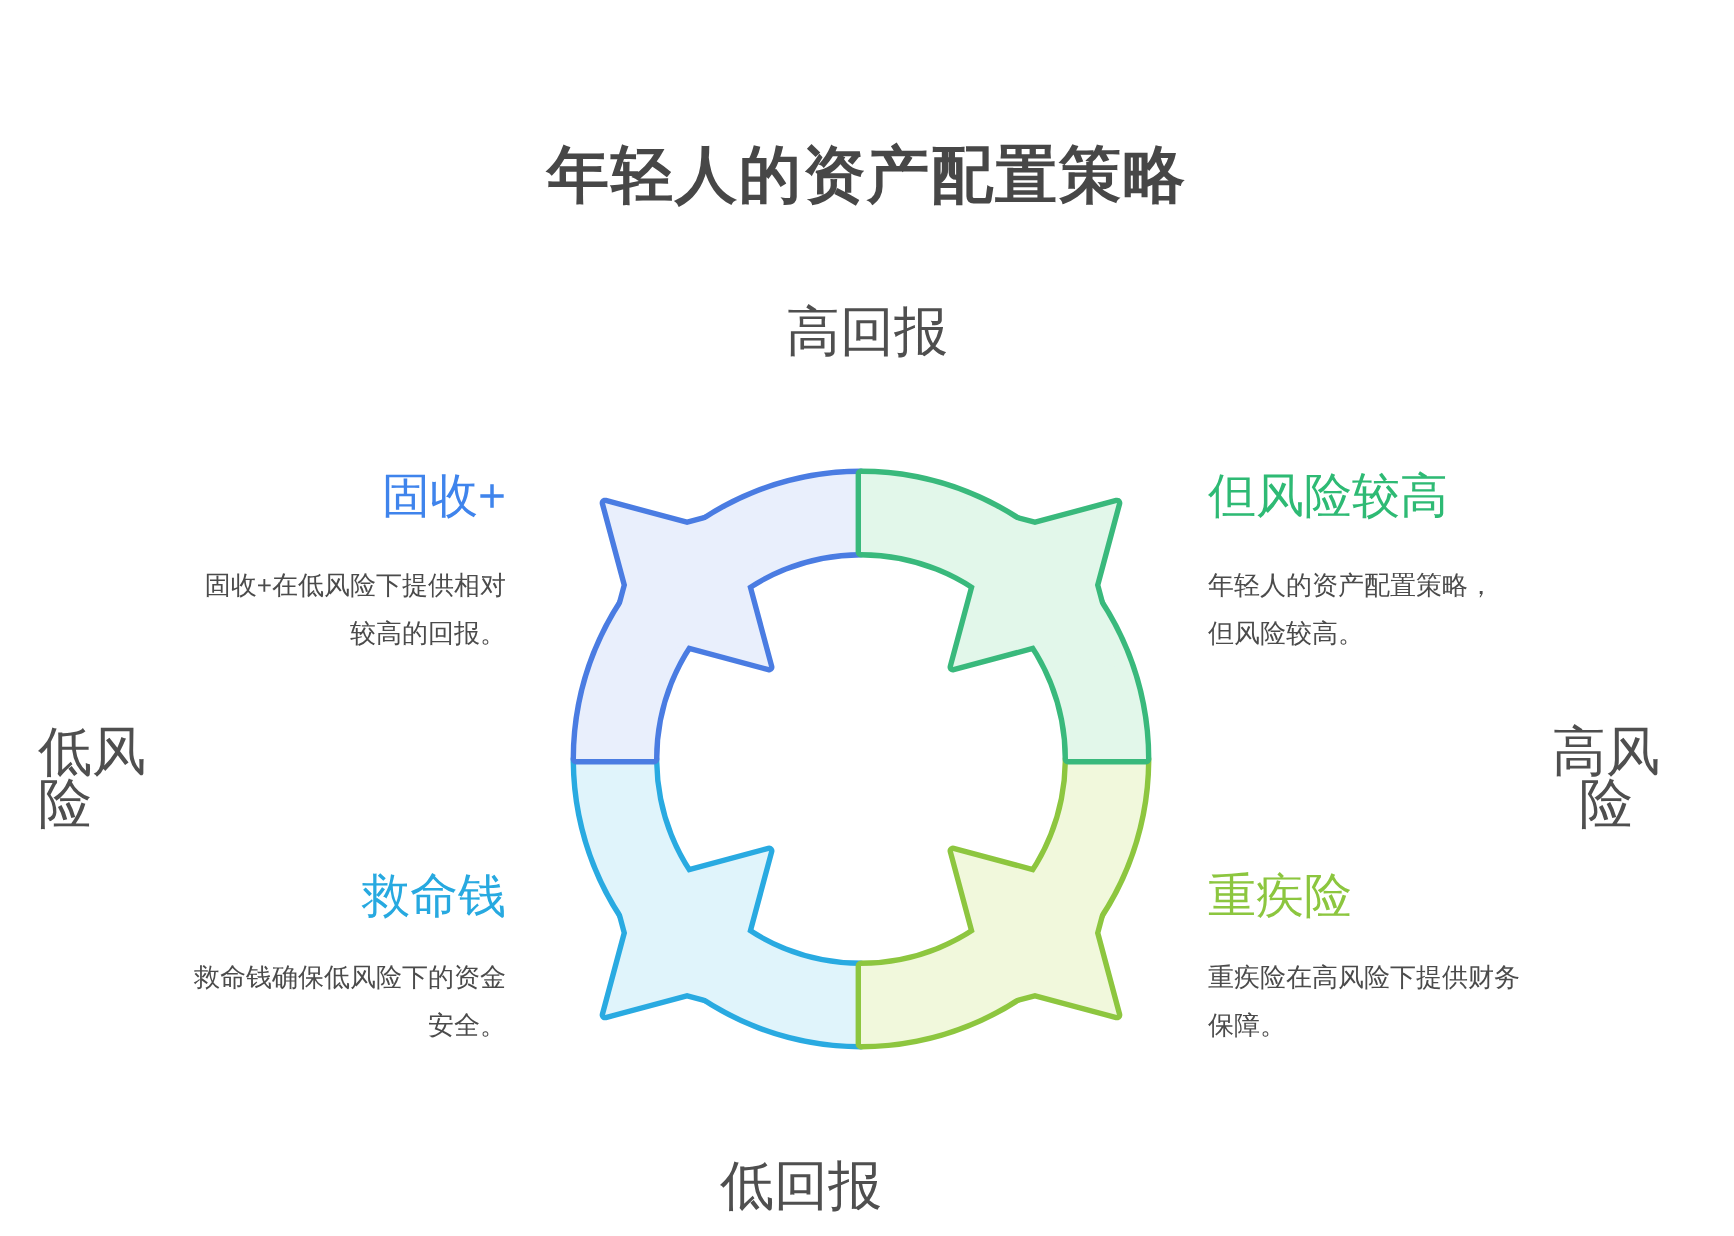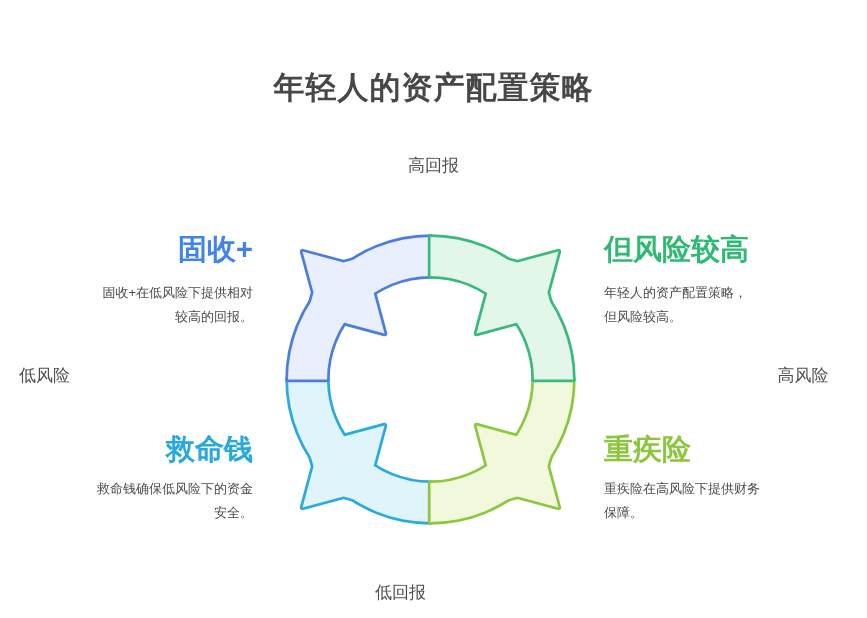--- a/index.html
+++ b/index.html
@@ -6,26 +6,26 @@
   body{
     width:867px;height:618px;position:relative;overflow:hidden;
     font-family:"Liberation Sans","DejaVu Sans",sans-serif;
     background:#ffffff;
   }
   .abs{position:absolute;}
   .page-title{
     left:0;top:70px;width:867px;text-align:center;
     font-size:31px;font-weight:bold;letter-spacing:1px;line-height:36px;
   }
-  .axis-label{font-size:17px;line-height:26px;}
+  .axis-label{font-size:27px;line-height:26px;}
   .axis-top{left:0;top:153px;width:867px;text-align:center;}
   .axis-bottom{left:0;top:568px;width:801px;text-align:center;margin-top:12px;}
   .axis-left{left:19px;top:363px;width:76px;text-align:left;}
   .axis-right{left:765px;top:363px;width:76px;text-align:center;}
-  .q-label{font-size:29px;font-weight:bold;line-height:30px;}
+  .q-label{font-size:24px;font-weight:normal;line-height:30px;}
   .q-desc{font-size:13px;line-height:24px;}
   .q-left{left:20px;width:233px;text-align:right;}
   .q-right{left:604px;width:252px;text-align:left;}
   .top-row-label{top:234px;}
   .top-row-desc{top:281px;}
   .bottom-row-label{top:434px;}
   .bottom-row-desc{top:477px;}
   #ring-svg{left:0;top:0;}
 </style>
 </head>

